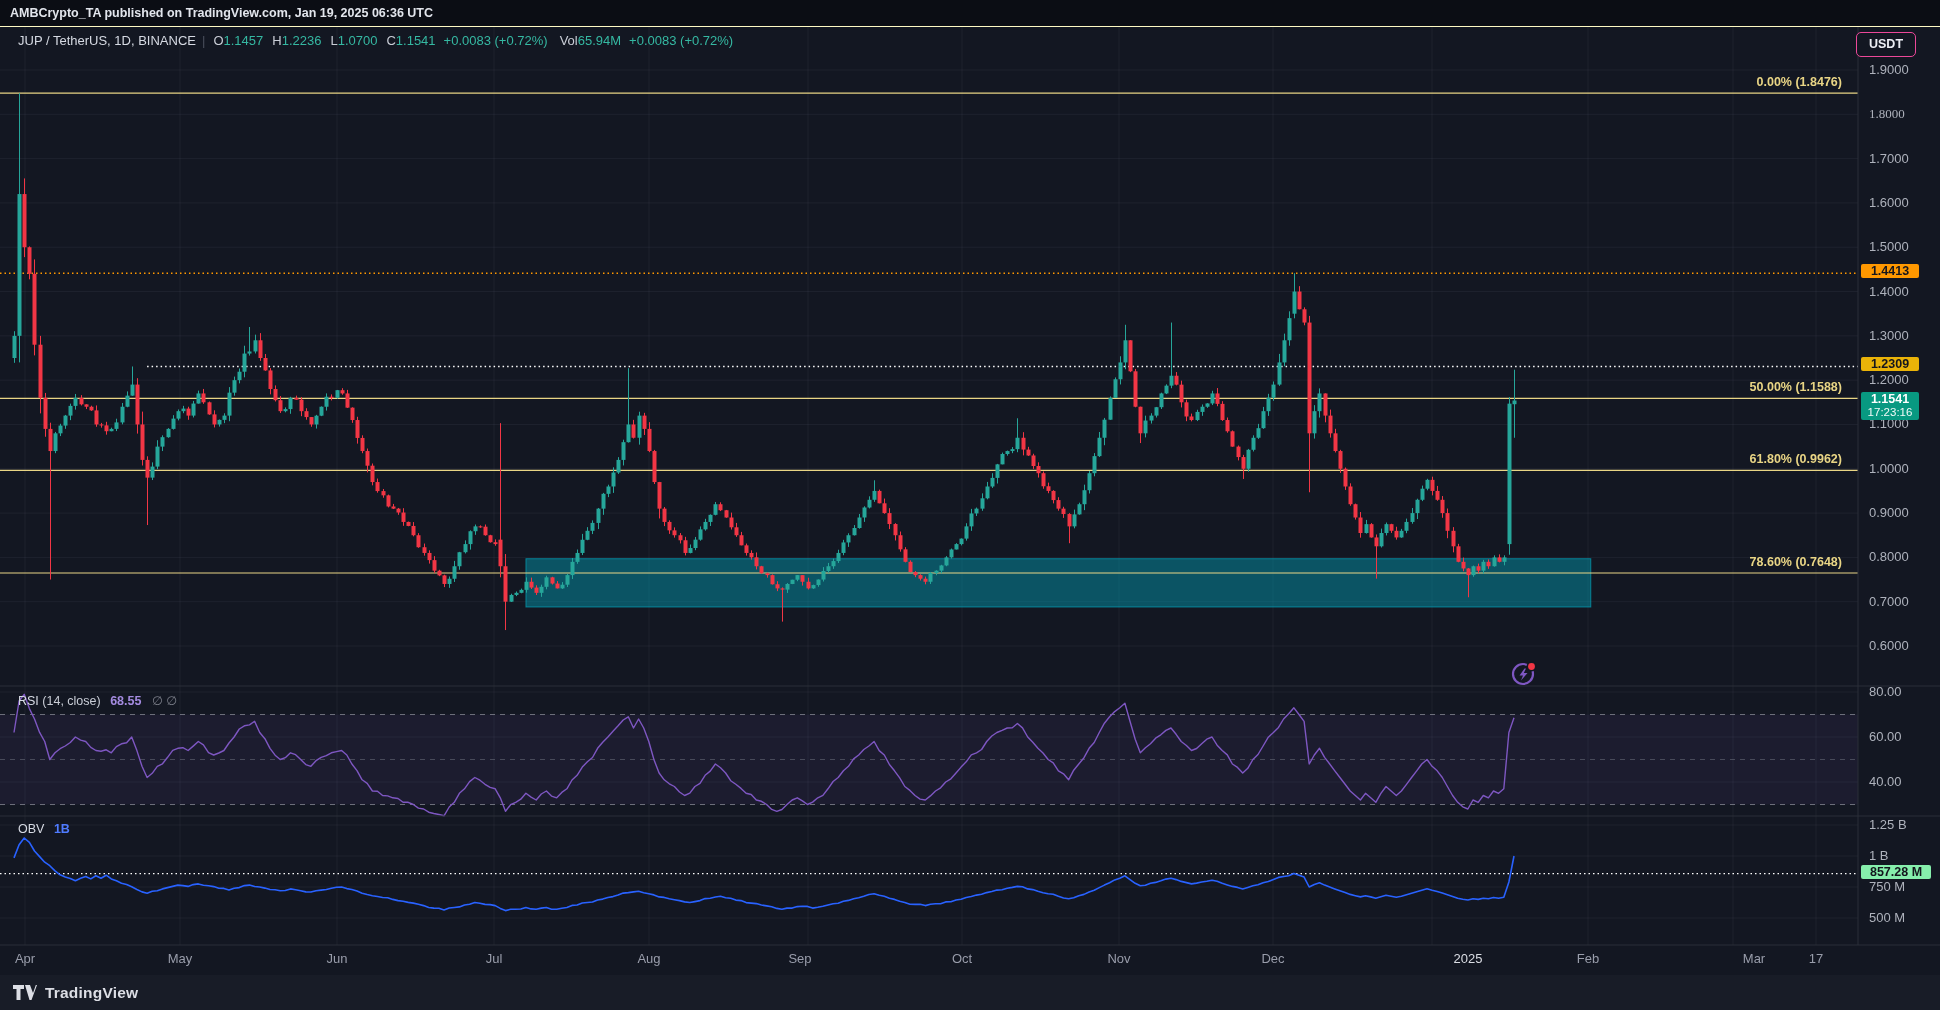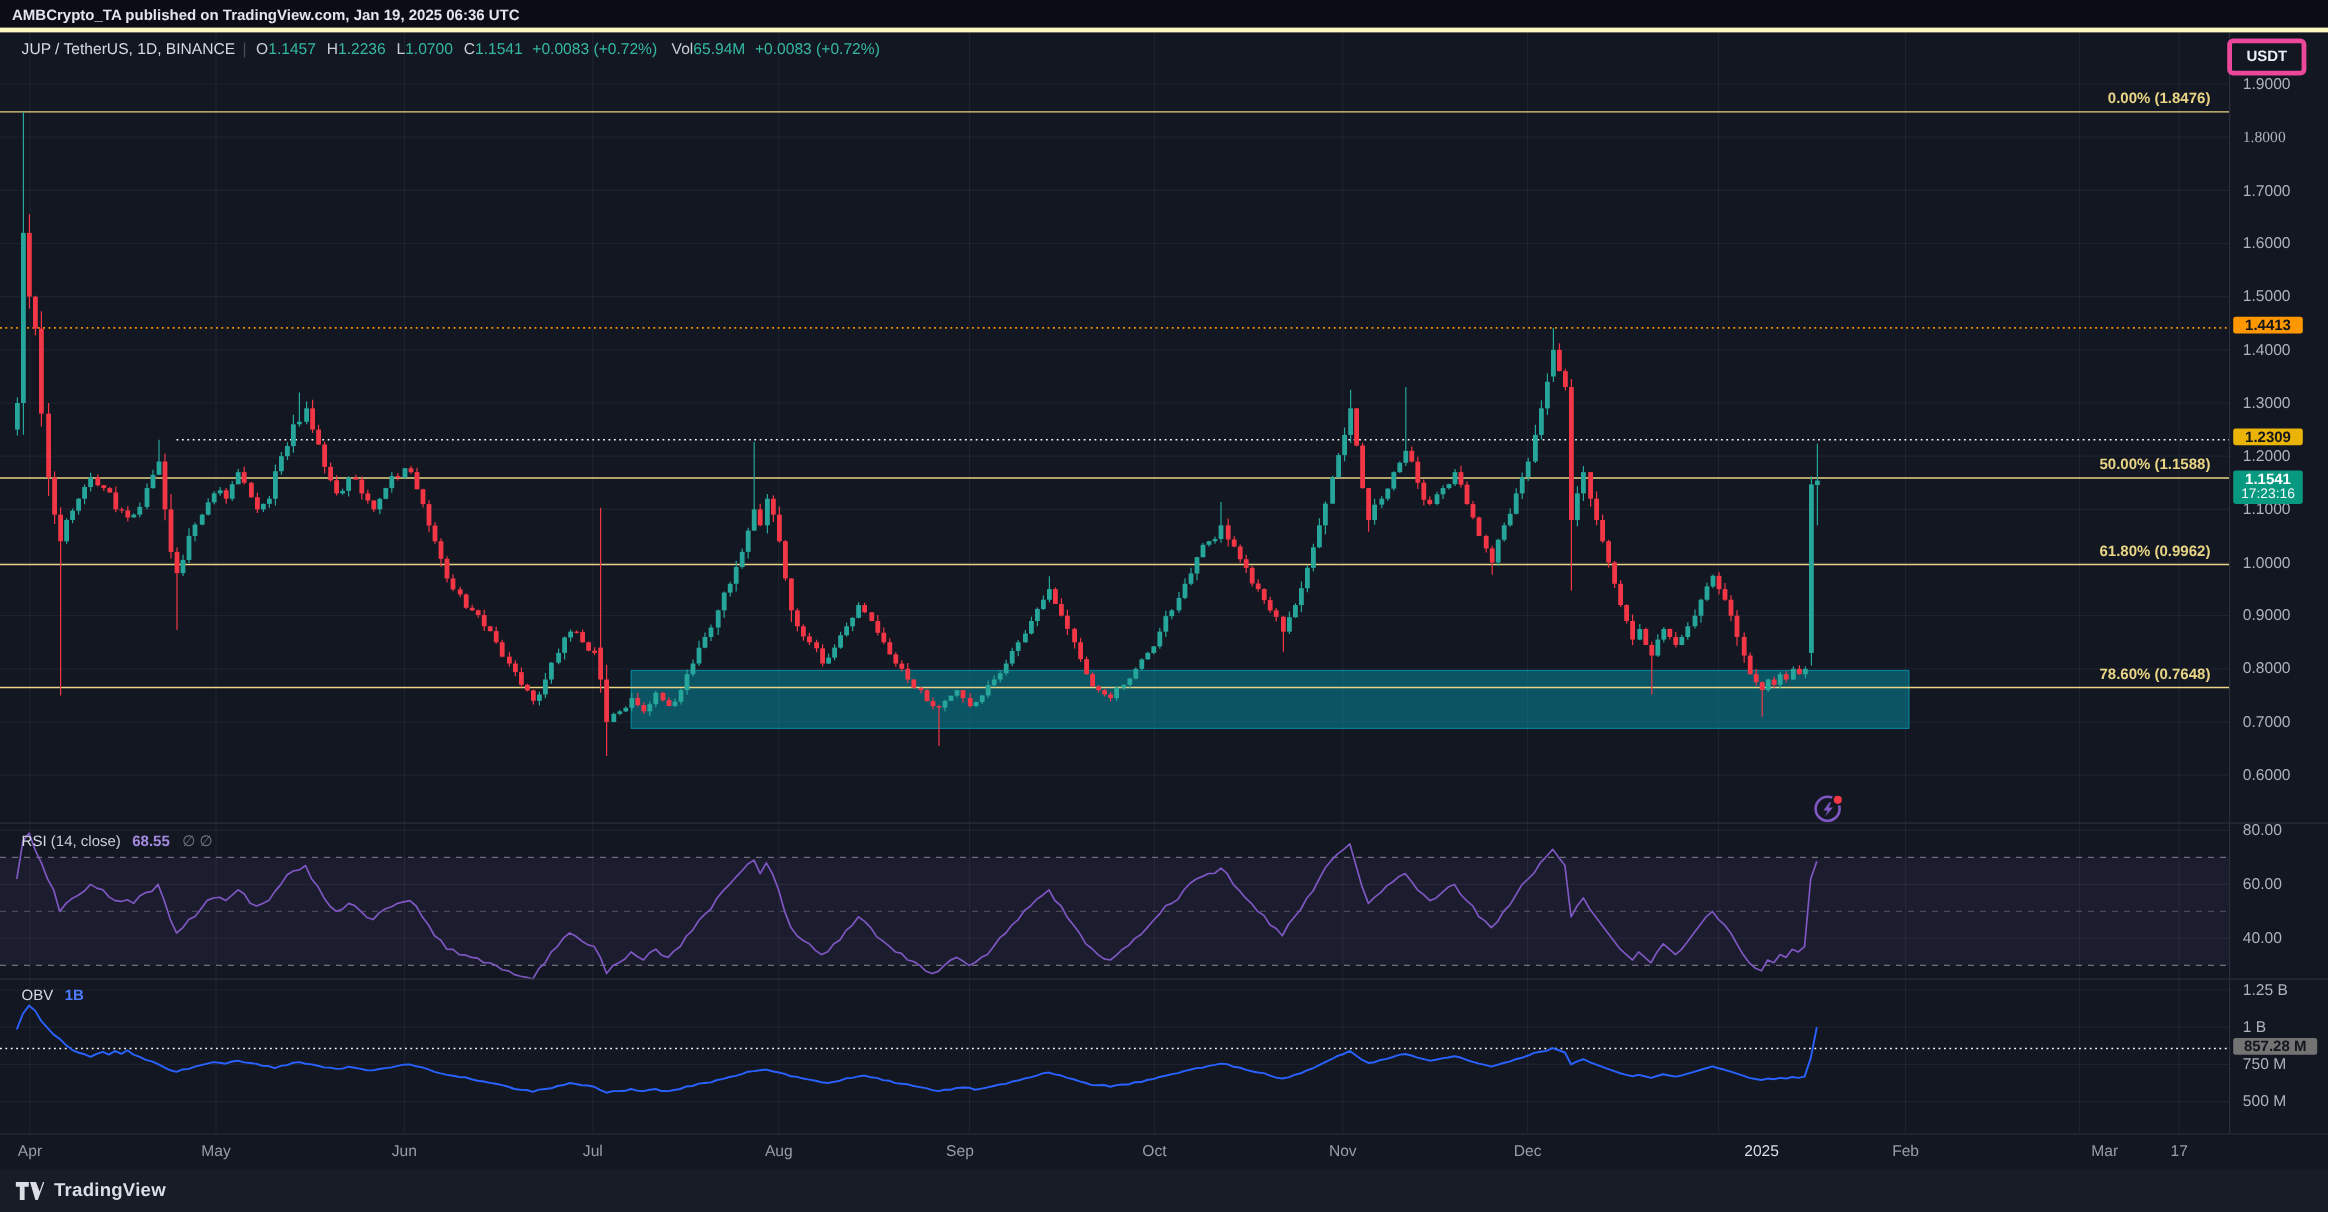--- a/index.html
+++ b/index.html
@@ -1,36 +1,36 @@
 <!DOCTYPE html>
 <html><head>
 <meta charset="utf-8">
 <style>
   html,body{margin:0;padding:0;background:#131722;}
   body{width:1940px;height:1010px;position:relative;overflow:hidden;
        font-family:"Liberation Sans","DejaVu Sans",sans-serif;
        -webkit-font-smoothing:antialiased;}
   .topbar{position:absolute;left:0;top:0;width:100%;height:27px;background:#0b0d14;
-          border-bottom:4px solid #fef9c3;color:#e2e5ec;font-size:12.5px;font-weight:700;
+          border-bottom:1px solid #fef9c3;color:#e2e5ec;font-size:12.5px;font-weight:700;
           line-height:27px;padding-left:10px;box-sizing:border-box;z-index:30;}
   #chart-svg{position:absolute;left:0;top:0;z-index:1;}
   .legend{position:absolute;left:18px;top:33px;font-size:13px;color:#d6dae3;z-index:10;white-space:nowrap;}
   .legend .sep{margin:0 6px;color:#4a4f5c;}
   .legend .val{color:#35b8a2;}
   .legend .lbl{color:#c9cdd6;margin-left:9px;}
   .usdt-btn{position:absolute;left:1856px;top:32px;width:58px;height:23px;line-height:23px;
-            text-align:center;border:4px solid #ec4899;border-radius:5px;color:#eceef4;
+            text-align:center;border:1px solid #ec4899;border-radius:5px;color:#eceef4;
             font-size:12.5px;font-weight:600;background:#131722;z-index:10;cursor:pointer;}
   .scale-col .tick{position:absolute;left:1869px;color:#aeb2bc;font-size:13px;z-index:5;}
   .fib-label{position:absolute;right:98px;color:#e9d585;font-size:12.5px;font-weight:600;z-index:6;}
   .plabel{position:absolute;left:1861px;width:58px;text-align:center;font-size:12.5px;
           font-weight:700;border-radius:2px;z-index:8;}
   .plabel.orange{background:#ff9800;color:#14161d;}
   .plabel.white{background:#eab308;color:#14161d;}
-  .plabel.obvlab{background:#737373;color:#14161d;width:70px;font-weight:700;}
+  .plabel.obvlab{background:#86efac;color:#14161d;width:70px;font-weight:700;}
   .plabel.current{background:#089981;color:#fff;line-height:13px;padding:1px 0;}
   .plabel.current .cd{font-weight:400;font-size:11.5px;opacity:.95;}
   .ind-legend{position:absolute;left:18px;font-size:12.5px;color:#d6dae3;z-index:10;white-space:nowrap;}
   .ind-legend .ival{font-weight:600;}
   .ind-legend .ghost{color:#787b86;margin-left:7px;}
   .time-axis span{position:absolute;top:951px;transform:translateX(-50%);color:#999dab;
                   font-size:13px;z-index:5;}
   .time-axis span.year{color:#dadde4;}
   .flash-icon{position:absolute;left:1508px;top:658px;width:32px;height:32px;z-index:9;cursor:pointer;}
   .footer{position:absolute;left:0;top:975px;width:100%;height:35px;background:#181c27;

